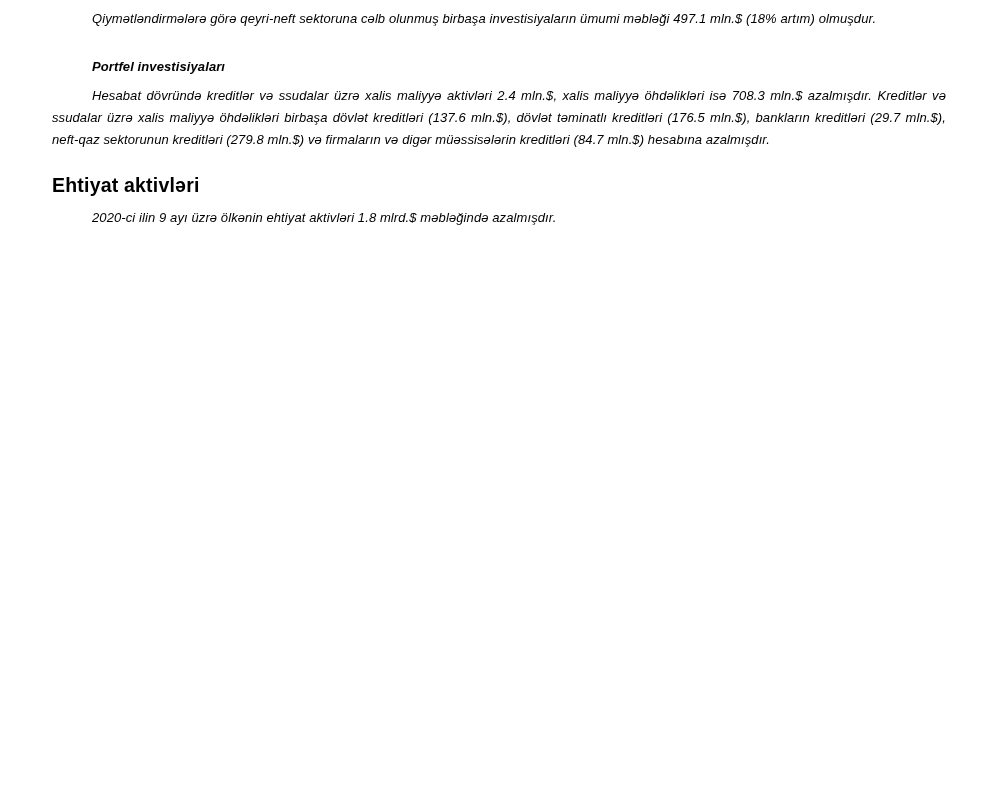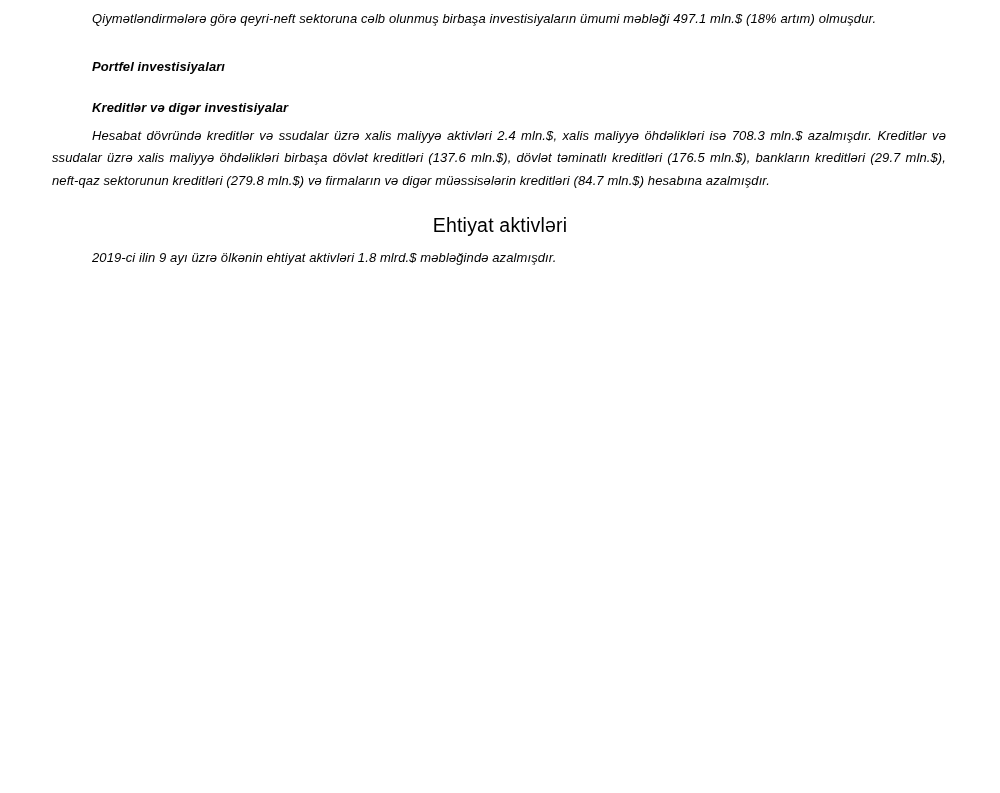--- a/index.html
+++ b/index.html
@@ -34,42 +34,41 @@
     font-size: 13px;
     font-weight: bold;
     font-style: italic;
     line-height: 1.72;
     margin: 18px 0 6px 0;
     text-indent: 40px;
     letter-spacing: 0.1px;
   }
   .section-title {
     font-size: 19.5px;
-    font-weight: normal;
-    text-align: center;
+    font-weight: bold;
+    text-align: left;
     margin: 22px 0 10px 0;
     letter-spacing: 0.2px;
   }
   .gap-sm { height: 6px; }
 </style>
 </head>
 <body>
 
 <div class="page">
 
   <p class="para">Qiymətləndirmələrə görə qeyri-neft sektoruna cəlb olunmuş birbaşa investisiyaların ümumi məbləği 497.1 mln.$ (18% artım) olmuşdur.</p>
 
   <div class="gap-sm"></div>
 
   <p class="subhead">Portfel investisiyaları</p>
 
 
 
-  <p class="subhead">Kreditlər və digər investisiyalar</p>
 
   <p class="para">Hesabat dövründə kreditlər və ssudalar üzrə xalis maliyyə aktivləri 2.4 mln.$, xalis maliyyə öhdəlikləri isə 708.3 mln.$ azalmışdır. Kreditlər və ssudalar üzrə xalis maliyyə öhdəlikləri birbaşa dövlət kreditləri (137.6 mln.$), dövlət təminatlı kreditləri (176.5 mln.$), bankların kreditləri (29.7 mln.$), neft-qaz sektorunun kreditləri (279.8 mln.$) və firmaların və digər müəssisələrin kreditləri (84.7 mln.$) hesabına azalmışdır.</p>
 
 
   <h2 class="section-title">Ehtiyat aktivləri</h2>
 
-  <p class="para">2019-ci ilin 9 ayı  üzrə ölkənin ehtiyat aktivləri 1.8 mlrd.$ məbləğində azalmışdır.</p>
+  <p class="para">2020-ci ilin 9 ayı  üzrə ölkənin ehtiyat aktivləri 1.8 mlrd.$ məbləğində azalmışdır.</p>
 
 </div>
 
 </body></html>

